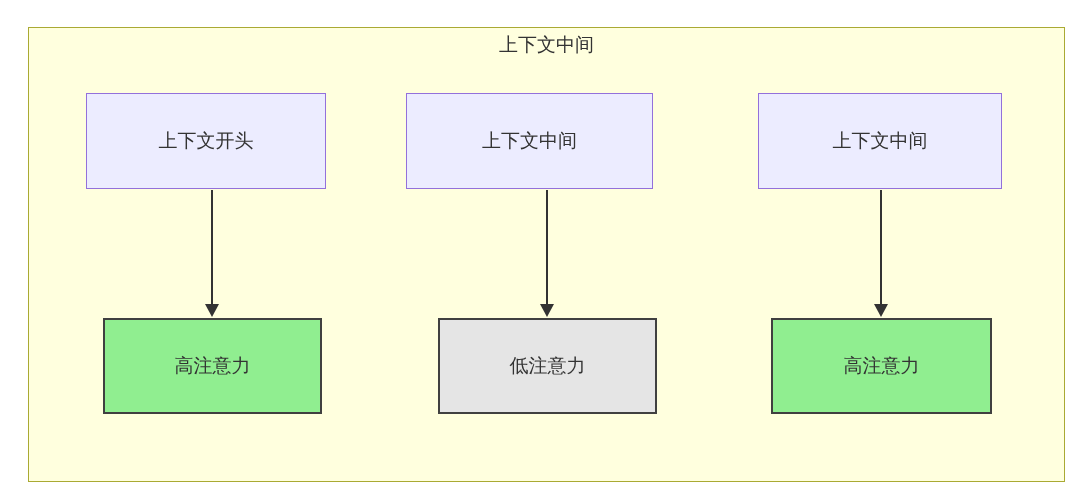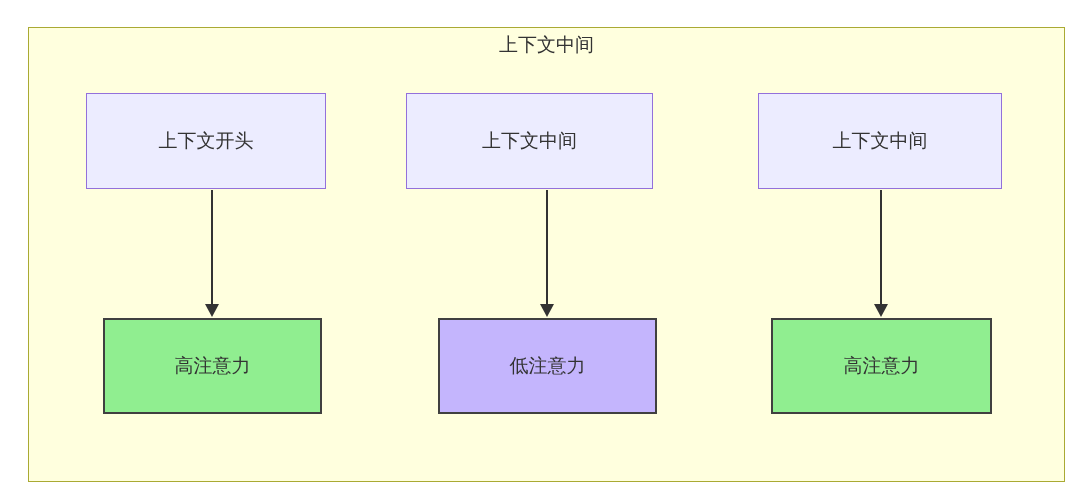--- a/index.html
+++ b/index.html
@@ -99,21 +99,21 @@
     <g>
       <line x1="881" y1="190" x2="881" y2="306" stroke="#333333" stroke-width="2"></line>
       <polygon points="874,304 888,304 881,317" fill="#333333"></polygon>
     </g>
   </svg>
 
   <div class="node node-attn n-high1" style="background-color: rgb(144, 238, 144);">
     <span>高注意力</span>
   </div>
 
-  <div class="node node-attn n-low" style="background-color: #c4b5fd;">
+  <div class="node node-attn n-low" style="background-color: #e5e5e5;">
     <span>低注意力</span>
   </div>
 
   <div class="node node-attn n-high2" style="background-color: rgb(144, 238, 144);">
     <span>高注意力</span>
   </div>
 
 </div>
 
 </body></html>

